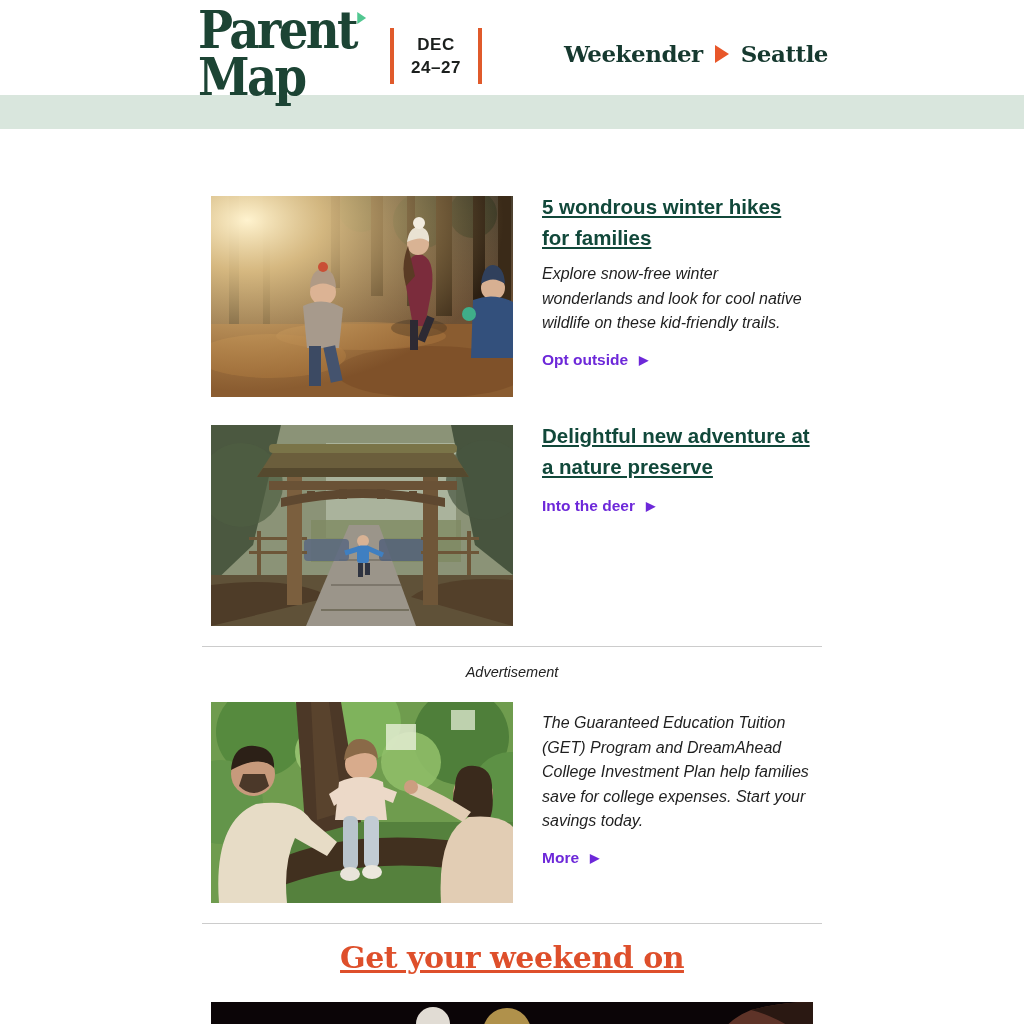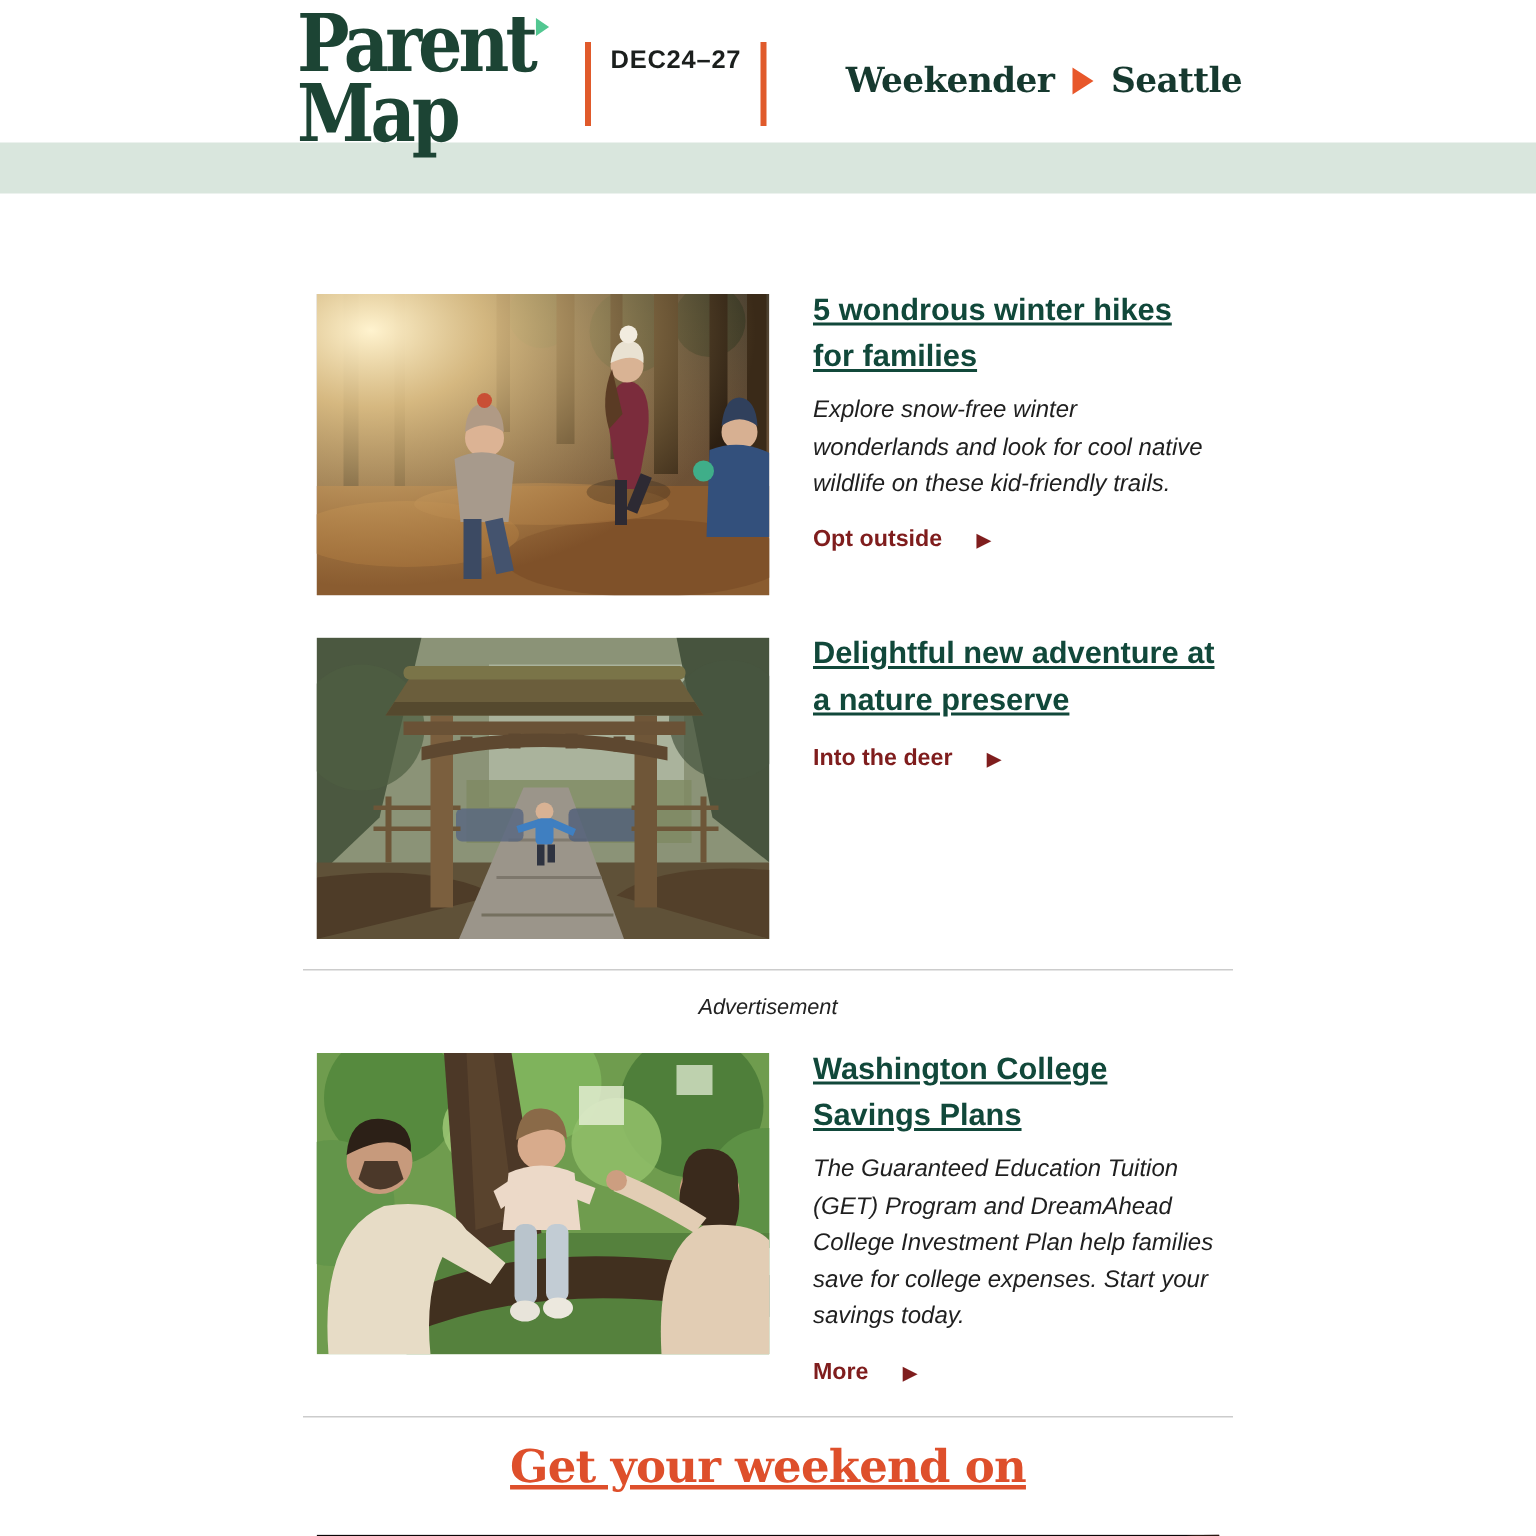--- a/index.html
+++ b/index.html
@@ -29,21 +29,21 @@
     vertical-align:top; margin:6px 0 0 2px;
   }
   .logo .l2 { display:block; }
 
   .date-badge {
     position:absolute; left:390px; top:28px; z-index:2;
     display:flex; align-items:stretch; gap:13px; height:56px;
   }
   .date-badge .bar { width:4px; background:#e05a2b; }
   .date-badge .txt {
-    display:flex; flex-direction:row; justify-content:center;
+    display:flex; flex-direction:column; justify-content:center;
     text-align:center; font-weight:bold; font-size:17px; line-height:23px;
     color:#1b1f1d; letter-spacing:0.5px; min-width:58px;
   }
 
   .edition {
     position:absolute; right:196px; top:40px; z-index:2;
     display:flex; align-items:center; gap:12px;
     font-family:"DejaVu Serif", serif; font-weight:bold;
     font-size:23px; color:#16392f; letter-spacing:-0.5px;
   }
@@ -68,22 +68,22 @@
 
   .art-text { flex:1; min-width:0; }
   .art-title {
     font-size:20.5px; font-weight:bold; color:#11483a;
     line-height:31px; margin-top:-5px; cursor:pointer;text-decoration:underline;
   }
   .art-body {
     font-size:16px; color:#1f1f1f; line-height:24.5px; margin-top:9px;font-style:italic;
   }
   .art-cta {
-    margin-top:15px; display:inline-flex; align-items:center; gap:23px;
-    font-weight:bold; font-size:15.5px; color:#7f1d1d; cursor:pointer;
+    margin-top:15px; display:inline-flex; align-items:center; gap:11px;
+    font-weight:bold; font-size:15.5px; color:#6d28d9; cursor:pointer;
   }
   .art-cta .arrow { font-size:12px; line-height:1; }
 
   .divider { height:1px; background:#cccccc; margin-top:20px; }
 
   .ad-label {
     text-align:center; font-style:italic; font-size:14.5px;
     color:#222222; margin-top:16px; line-height:18px;
   }
 
@@ -279,21 +279,20 @@
         <ellipse cx="139" cy="172" rx="10" ry="7" fill="#e8e4da"></ellipse>
         <ellipse cx="161" cy="170" rx="10" ry="7" fill="#ece8de"></ellipse>
         <circle cx="262" cy="92" r="20" fill="#cc9e80"></circle>
         <path d="M244 86 Q244 62 264 64 Q282 66 281 88 Q284 110 276 122 L244 110 Q240 96 244 86 Z" fill="#3a2a1c"></path>
         <path d="M230 201 Q226 130 258 115 Q290 112 302 125 L302 201 Z" fill="#e2cdb4"></path>
         <path d="M252 120 Q222 102 198 92 L203 80 Q232 92 260 110 Z" fill="#e2cdb4"></path>
         <circle cx="200" cy="85" r="7" fill="#cc9e80"></circle>
       </svg>
     </div>
     <div class="art-text">
-      <div class="art-title">Washington College Savings Plans</div>
       <div class="art-body">The Guaranteed Education Tuition (GET) Program and DreamAhead College Investment Plan help families save for college expenses. Start your savings today.</div>
       <div class="art-cta">
         <span>More</span>
         <span class="arrow">▶</span>
       </div>
     </div>
   </div>
 
   <div class="divider"></div>
 

